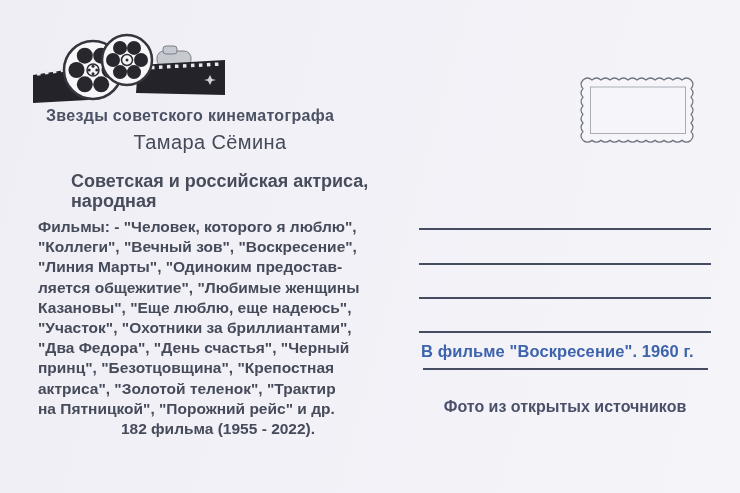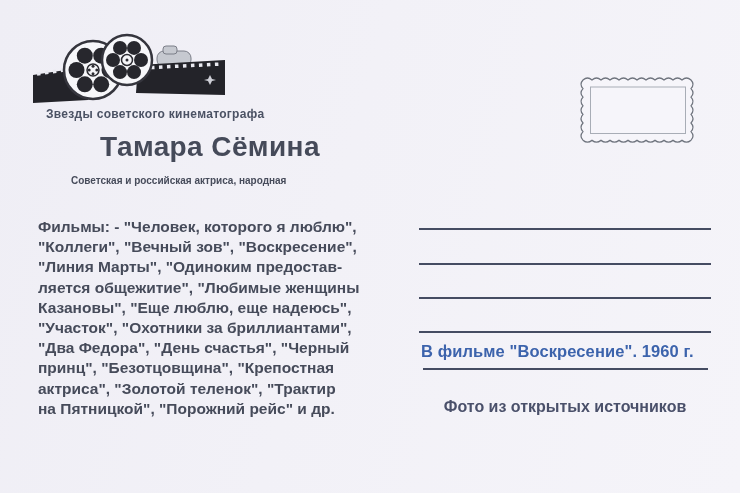--- a/index.html
+++ b/index.html
@@ -8,31 +8,31 @@
     width:740px;height:493px;
     background:linear-gradient(105deg,#efeef5 0%,#f2f1f7 45%,#f5f4f9 100%);
     font-family:"Liberation Sans","DejaVu Sans",sans-serif;
     overflow:hidden;
   }
   .abs{position:absolute;}
   
   .logo{left:33px;top:33px;width:192px;height:70px;}
   .series-label{
     left:46px;top:107px;
-    font-size:12px;font-weight:bold;letter-spacing:.3px;
+    font-size:16px;font-weight:bold;letter-spacing:.3px;
     color:#4b5264;
   }
   .title{
     left:28px;top:131px;width:364px;text-align:center;
-    font-size:28px;font-weight:bold;letter-spacing:.4px;
+    font-size:20px;font-weight:normal;letter-spacing:.4px;
     color:#454a59;
   }
   .subtitle{
     left:71px;top:171px;width:320px;
-    font-size:10px;line-height:20px;font-weight:bold;
+    font-size:18px;line-height:20px;font-weight:bold;
     color:#474c5b;
   }
   .films{
     left:38px;top:217px;width:360px;
     font-size:15.5px;line-height:20.2px;font-weight:bold;
     color:#464b5a;
   }
   .films .center{text-align:center;}
   
   .stamp{left:577px;top:71px;width:122px;height:78px;}
@@ -112,20 +112,21 @@
     <div>Фильмы: - "Человек, которого я люблю",</div>
     <div>"Коллеги", "Вечный зов", "Воскресение",</div>
     <div>"Линия Марты", "Одиноким предостав-</div>
     <div>ляется общежитие", "Любимые женщины</div>
     <div>Казановы", "Еще люблю, еще надеюсь",</div>
     <div>"Участок", "Охотники за бриллиантами",</div>
     <div>"Два Федора", "День счастья", "Черный</div>
     <div>принц", "Безотцовщина", "Крепостная</div>
     <div>актриса", "Золотой теленок", "Трактир</div>
     <div>на Пятницкой", "Порожний рейс" и др.</div>
+    <div class="center">182 фильма (1955 - 2022).</div>
   </div>
 
   <svg class="abs stamp" viewBox="0 0 122 78" xmlns="http://www.w3.org/2000/svg">
     <path fill="#f6f5fa" stroke="#70757f" stroke-width="1.2" d="
       M6,9
       q4.5,-4 9,0 q4.5,-4 9,0 q4.5,-4 9,0 q4.5,-4 9,0 q4.5,-4 9,0 q4.5,-4 9,0
       q4.5,-4 9,0 q4.5,-4 9,0 q4.5,-4 9,0 q4.5,-4 9,0 q4.5,-4 9,0 q4.5,-4 9,0
       q4,4.3 0,8.6 q4,4.3 0,8.6 q4,4.3 0,8.6 q4,4.3 0,8.6 q4,4.3 0,8.6 q4,4.3 0,8.6 q4,4.3 0,8.6
       q-4.5,4 -9,0 q-4.5,4 -9,0 q-4.5,4 -9,0 q-4.5,4 -9,0 q-4.5,4 -9,0 q-4.5,4 -9,0
       q-4.5,4 -9,0 q-4.5,4 -9,0 q-4.5,4 -9,0 q-4.5,4 -9,0 q-4.5,4 -9,0 q-4.5,4 -9,0

